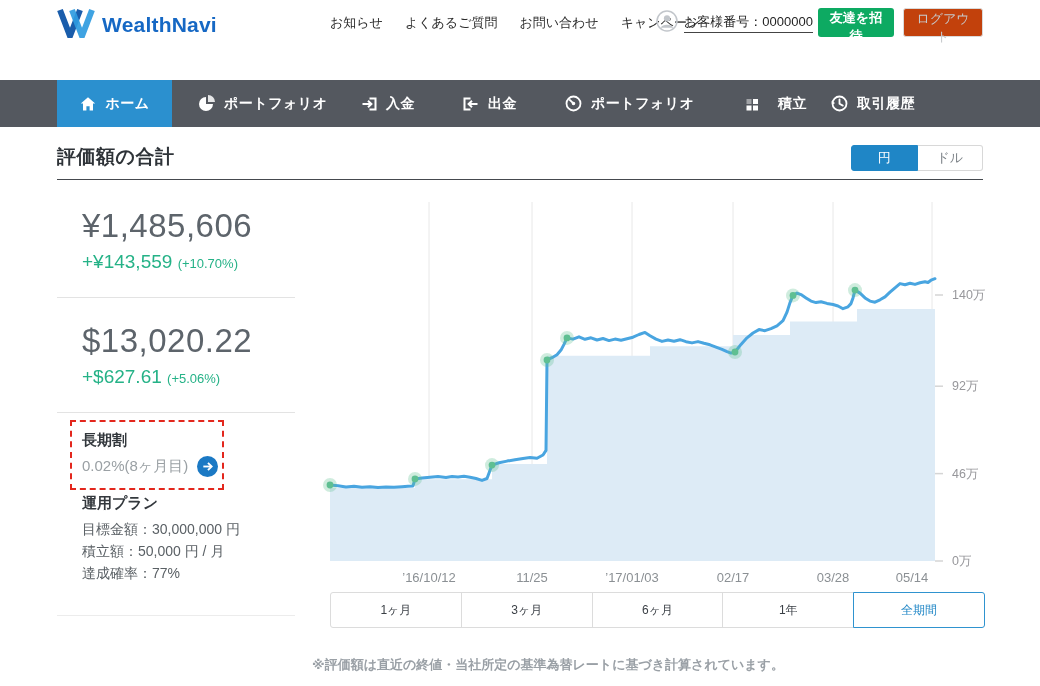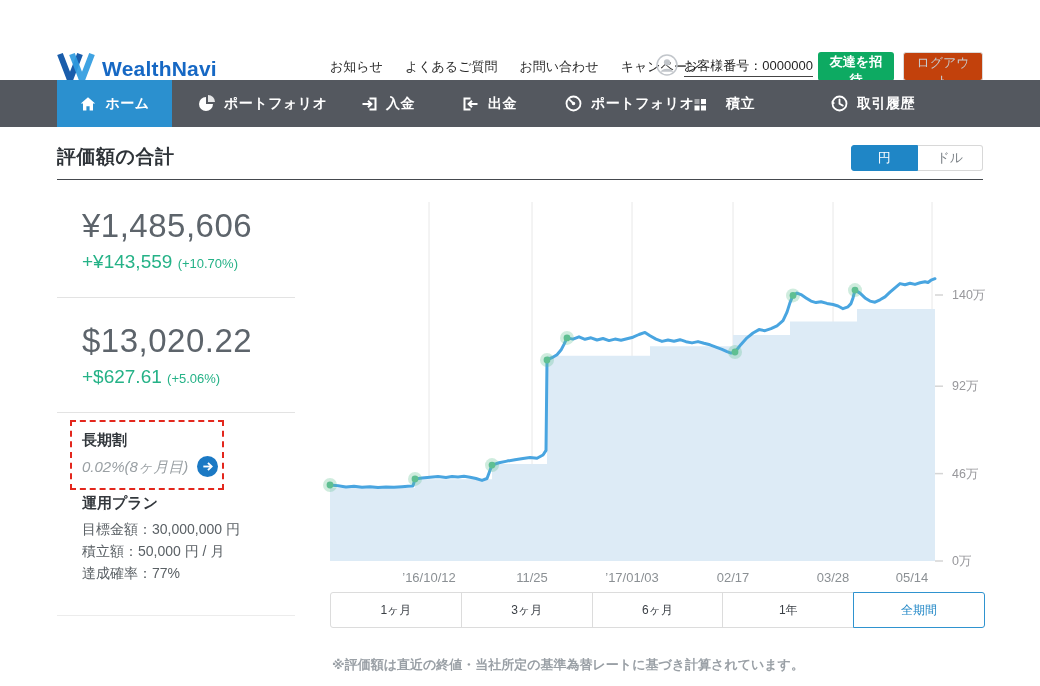--- a/index.html
+++ b/index.html
@@ -1,20 +1,20 @@
 <!DOCTYPE html>
 <html><head>
 <meta charset="utf-8">
 <style>
   html,body{margin:0;padding:0;background:#fff;}
   body{font-family:"Liberation Sans","DejaVu Sans",sans-serif;color:#333;}
   .canvas{position:relative;width:1040px;height:686px;background:#fff;overflow:hidden;}
 
   
-  .hdr{position:absolute;left:0;top:0;width:1040px;height:45px;background:#fff;margin-top:44px;}
+  .hdr{position:absolute;left:0;top:0;width:1040px;height:45px;background:#fff;}
   .logo{position:absolute;left:57px;top:8px;display:flex;align-items:center;gap:7px;}
   .logo-text{font-size:21px;font-weight:bold;color:#1668c4;letter-spacing:.2px;}
   .hdr-links{position:absolute;left:330px;top:0;height:45px;display:flex;align-items:center;gap:22px;}
   .hdr-link{font-size:13px;color:#2b2b2b;text-decoration:none;cursor:pointer;}
   .user-area{position:absolute;left:656px;top:0;height:45px;display:flex;align-items:center;}
   .cust{font-size:13px;color:#1f1f1f;margin-left:6px;border-bottom:1px solid #444;padding-bottom:1px;cursor:pointer;}
   .btn-invite{position:absolute;left:818px;top:8px;width:76px;height:29px;background:#0daa62;color:#fff;
       border:none;border-radius:3px;font-size:13px;font-weight:bold;cursor:pointer;}
   .btn-logout{position:absolute;left:903px;top:8px;width:80px;height:29px;background:#c2410c;color:#c6c9cc;
       border:1px solid #dadada;border-radius:3px;font-size:13px;cursor:pointer;box-sizing:border-box;}
@@ -36,38 +36,38 @@
   .cur-btn.on{background:#1f86c6;border-color:#1f86c6;color:#fff;}
 
   
   .big-val{position:absolute;left:82px;font-size:33px;color:#5d646b;letter-spacing:.5px;}
   .gain{position:absolute;left:82px;font-size:19px;color:#25b287;}
   .gain .pct{font-size:13px;}
   .hr-light{position:absolute;left:57px;width:238px;height:1px;background:#e3e3e3;}
 
   .lt-box{position:absolute;left:70px;top:420px;width:154px;height:70px;border:2px dashed #e3271d;box-sizing:border-box;}
   .lt-title{position:absolute;left:82px;top:431px;font-size:15px;font-weight:bold;color:#33383d;}
-  .lt-row{position:absolute;left:82px;top:456px;display:flex;align-items:flex-end;gap:9px;font-style:italic;}
+  .lt-row{position:absolute;left:82px;top:456px;display:flex;align-items:center;gap:9px;}
   .lt-val{font-size:15px;color:#9aa0a4;}
   .lt-arrow{width:21px;height:21px;border-radius:50%;background:#1b79c4;display:flex;align-items:center;justify-content:center;cursor:pointer;}
 
   .plan-title{position:absolute;left:82px;top:494px;font-size:15px;font-weight:bold;color:#33383d;}
   .plan-rows{position:absolute;left:82px;top:518px;font-size:14px;color:#5a6065;line-height:22px;}
 
   
   #chart-svg{position:absolute;left:315px;top:190px;font-family:"Liberation Sans","DejaVu Sans",sans-serif;}
 
   
   .range-row{position:absolute;left:330px;top:592px;width:655px;height:36px;display:flex;}
   .range-btn{flex:1;margin-left:-1px;background:#fff;border:1px solid #dcdcdc;font-size:12px;color:#3a3f45;cursor:pointer;box-sizing:border-box;position:relative;}
   .range-btn:first-child{margin-left:0;border-radius:3px 0 0 3px;}
   .range-btn:last-child{border-radius:0 3px 3px 0;}
   .range-btn.on{border-color:#2f93cf;color:#1f86c6;z-index:2;}
 
-  .footnote{position:absolute;left:332px;top:656px;font-size:13px;font-weight:bold;color:#9aa0a6;}
+  .footnote{position:absolute;left:312px;top:656px;font-size:13px;font-weight:bold;color:#9aa0a6;}
 </style>
 </head>
 <body>
 
 <div class="canvas">
 
   <div class="hdr">
     <div class="logo">
       <span>
         <svg width="38" height="30" viewBox="0 0 38 30">
@@ -138,21 +138,21 @@
     <div class="nav-item" style="left:564px;">
       <span class="nicon">
         <svg width="19" height="19" viewBox="0 0 19 19" fill="none" stroke="#fff" stroke-width="1.8">
           <circle cx="9.5" cy="9.5" r="7"></circle>
             <path d="M9.5 9.5 L5.2 5.4"></path>
             <circle cx="9.5" cy="9.5" r="0.9" fill="#fff"></circle>
         </svg>
       </span>
       <span class="nlabel">ポートフォリオ</span>
     </div>
-    <div class="nav-item" style="left:692px;gap:16px;">
+    <div class="nav-item" style="left:744px;gap:16px;">
       <span class="nicon">
         <svg width="18" height="18" viewBox="0 0 18 18">
           <rect x="2.5" y="10.5" width="5" height="5" fill="#fff"></rect>
           <rect x="9" y="10.5" width="5" height="5" fill="#fff"></rect>
           <rect x="9" y="4" width="5" height="5" fill="#fff"></rect>
           <rect x="2.5" y="4" width="5" height="5" fill="#fff" opacity="0.45"></rect>
         </svg>
       </span>
       <span class="nlabel">積立</span>
     </div>

